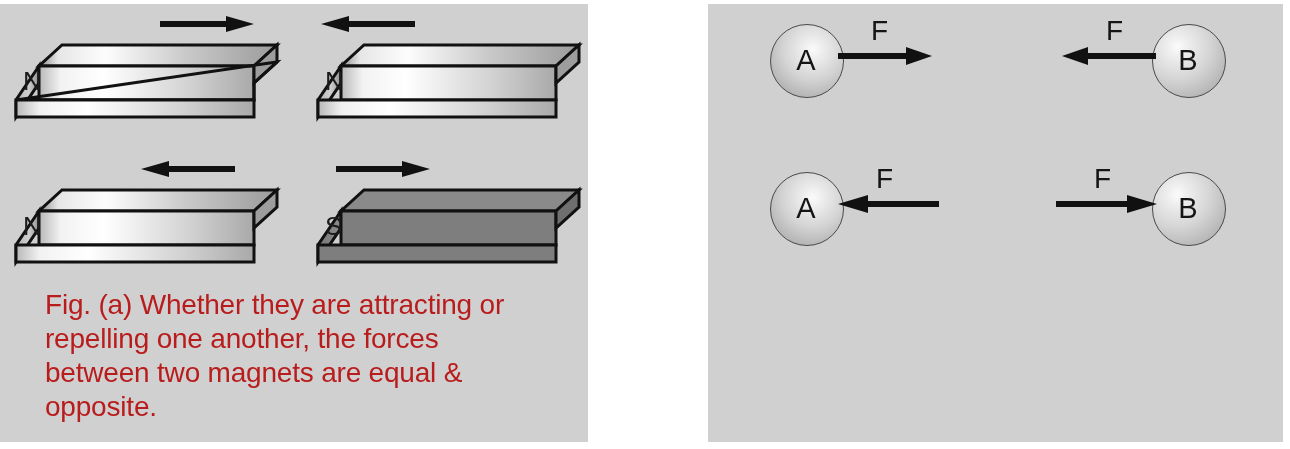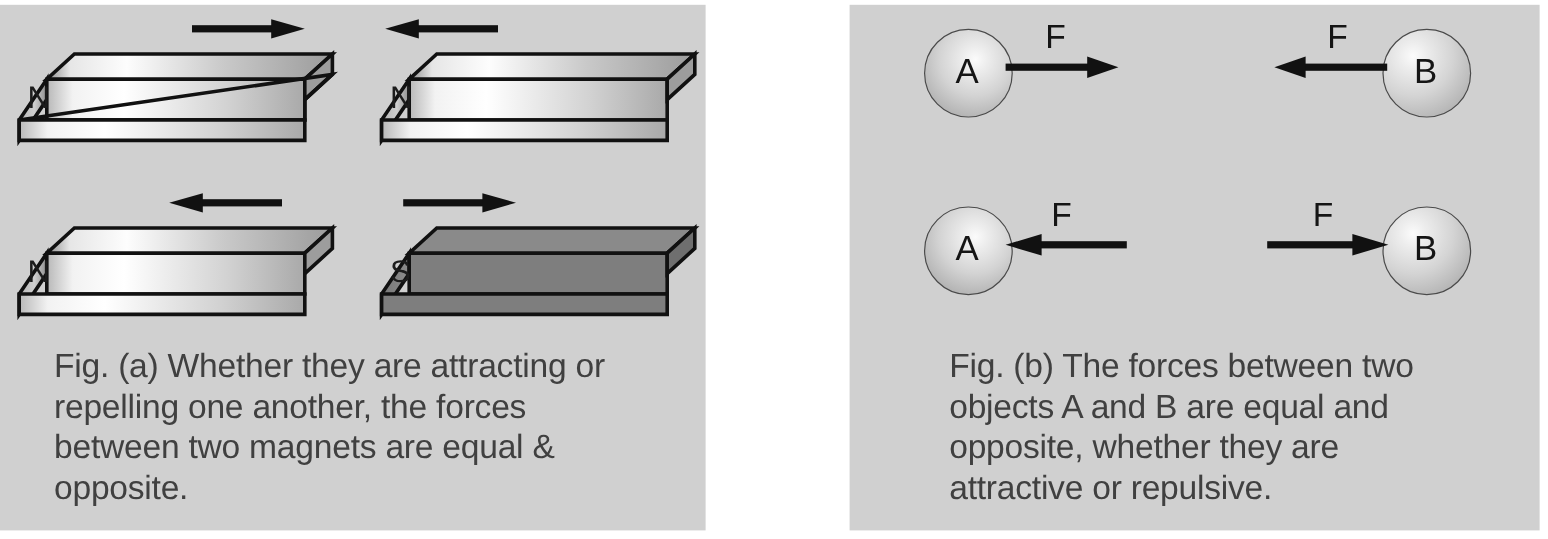--- a/index.html
+++ b/index.html
@@ -37,21 +37,21 @@
     height: 278px;
   }
 
   .caption {
     position: absolute;
     left: 45px;
     top: 284px;
     width: 545px;
     font-size: 28px;
     line-height: 34px;
-    color: #404040;
+    color: #b91c1c;
     letter-spacing: -0.2px;
     white-space: pre-line;
   }
   #panel-b .caption {
     left: 83px;
     width: 470px;
   }
 
   
   .magnet {
@@ -268,19 +268,15 @@
       <div class="arrow" style="left:348px; top:190px; width:105px;">
         <svg width="105" height="22" viewBox="0 0 105 22">
           <rect x="0" y="7" width="79" height="6" fill="#111111"></rect>
           <polygon points="71,1 101,10 71,19" fill="#111111"></polygon>
         </svg>
       </div>
       <span class="force-label" style="left:386px; top:159px;">F</span>
 
     </div>
 
-    <div class="caption">Fig. (b) The forces between two
-objects A and B are equal and
-opposite, whether they are
-attractive or repulsive.</div>
   </div>
 
 </div>
 
 </body></html>

